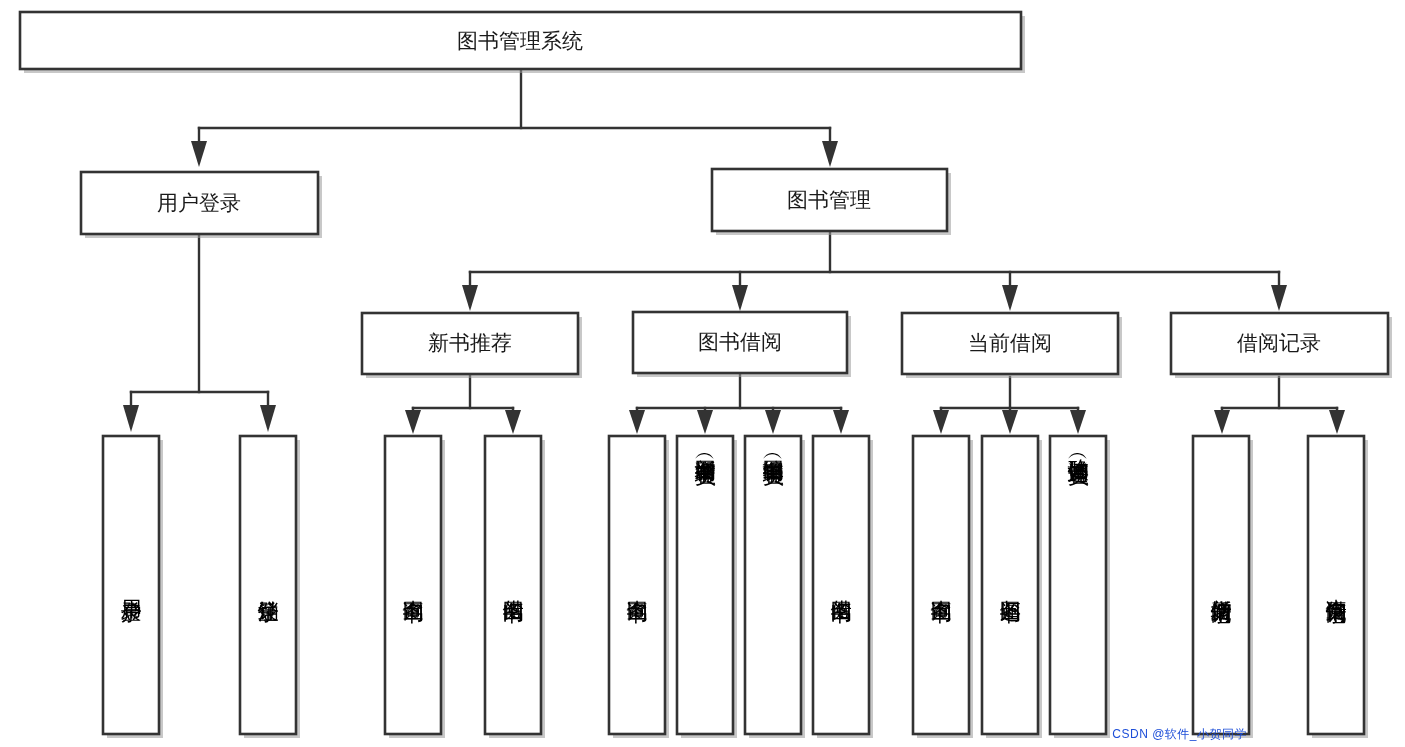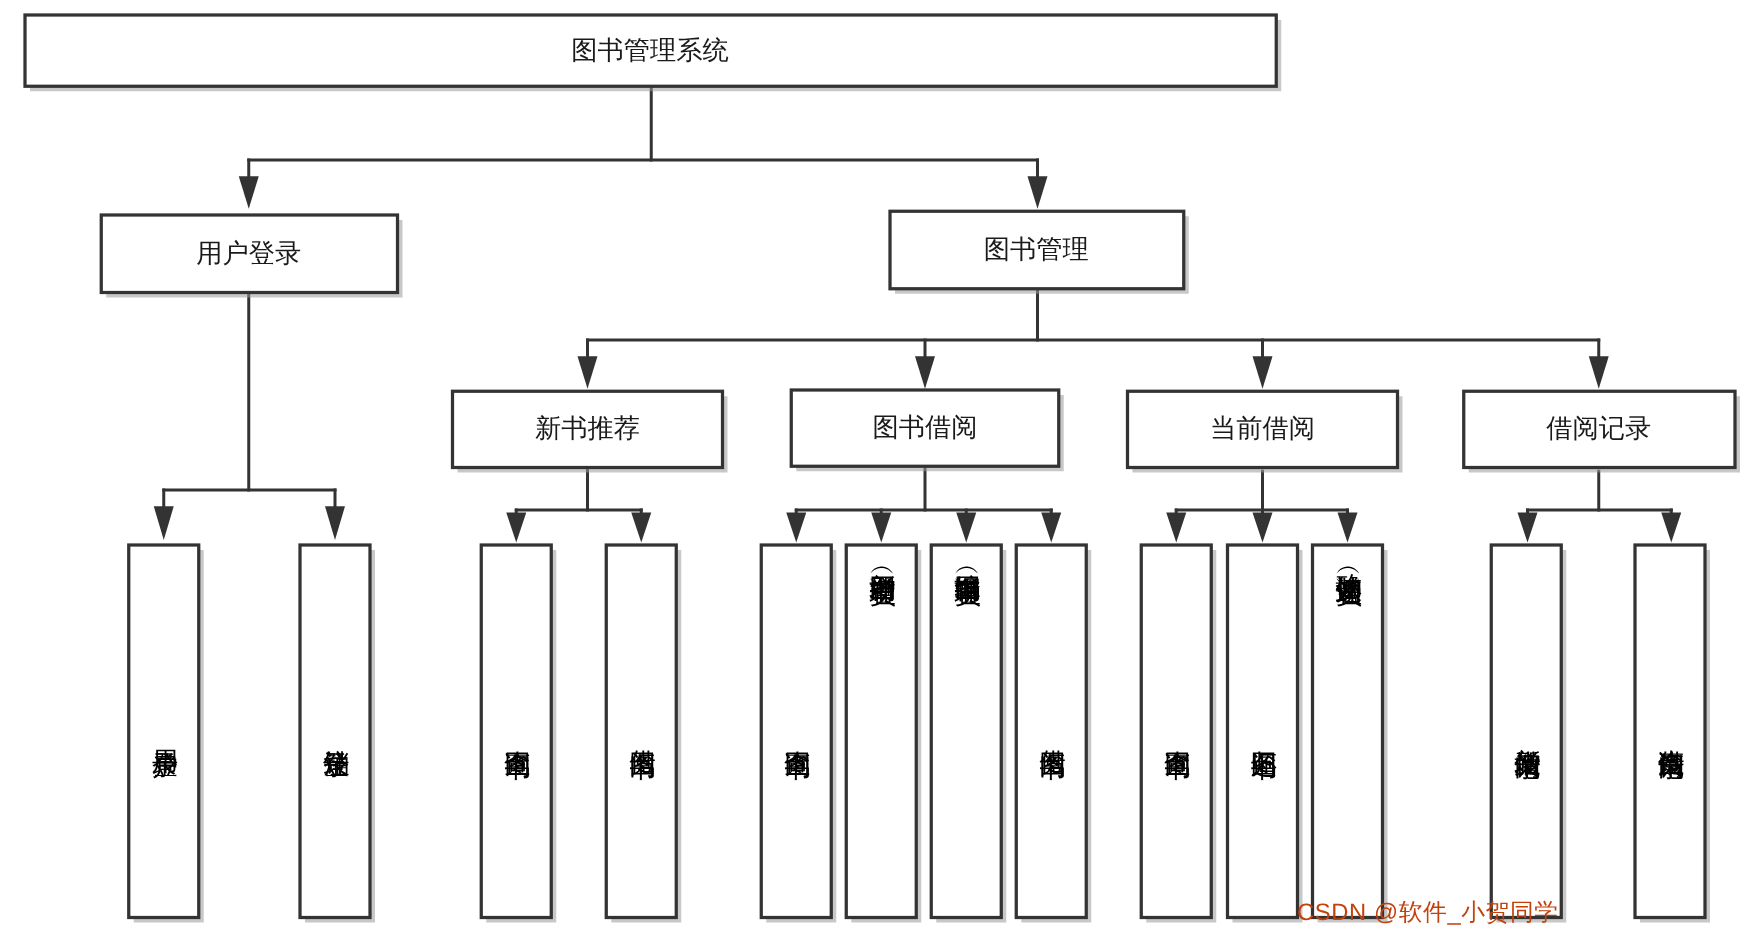--- a/index.html
+++ b/index.html
@@ -69,22 +69,22 @@
     pointer-events: none;
   }
   .leaf-label-wrap.center {
     align-items: center;
   }
   .watermark {
     position: absolute;
     right: 10px;
     bottom: 4px;
     font-family: "Liberation Sans", "DejaVu Sans", sans-serif;
-    font-size: 19px;
-    color: #c2410c;
+    font-size: 12px;
+    color: #1d4ed8;
     letter-spacing: .5px;
     user-select: none;
   }
 </style>
 </head>
 <body>
 
 <div id="diagram-root">
 
   <svg id="flowchart" viewBox="0 0 1405 747">

